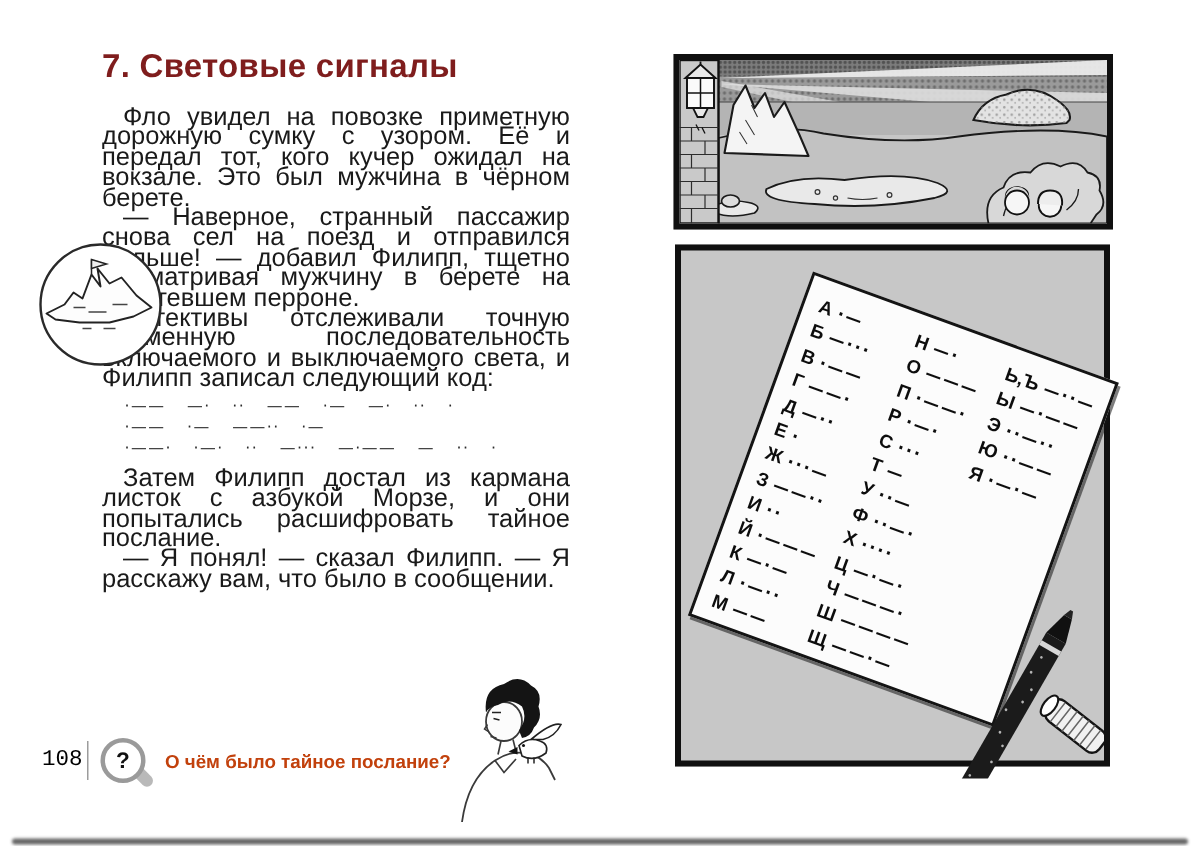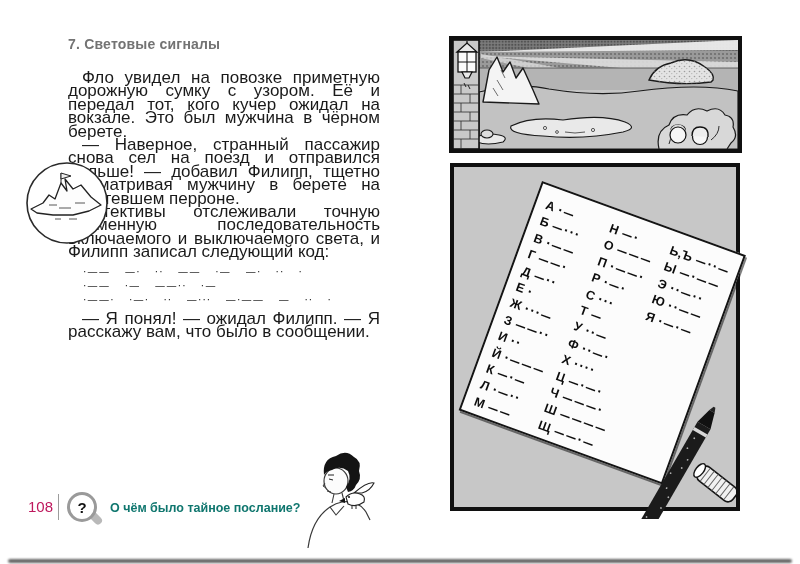--- a/index.html
+++ b/index.html
@@ -2,44 +2,44 @@
 <html lang="ru"><head>
 <meta charset="utf-8">
 <style>
   html,body{margin:0;padding:0;width:800px;height:564px;}
   body{
     position:relative;overflow:hidden;background:#ffffff;
     font-family:"Liberation Sans",sans-serif;color:#1a1a1a;
   }
   
   .left-text{position:absolute;left:68px;top:32px;width:312px;}
-  .title{font-weight:bold;font-size:14px;line-height:24px;color:#737373;letter-spacing:.2px;}
+  .title{font-weight:bold;font-size:22px;line-height:24px;color:#7f1d1d;letter-spacing:.2px;}
   .title-block{margin-bottom:15px;}
   .body-p{font-size:17px;line-height:13.4px;text-align:justify;margin:0;text-indent:14px;}
   .logo-spacer{float:left;width:42px;height:68px;margin-right:7px;}
   .morse-block{margin:5px 0 6px 15px;}
   .mline{
     font-family:"DejaVu Sans",sans-serif;font-size:10.5px;line-height:14px;
     color:#2b2b2b;white-space:pre;word-spacing:10px;letter-spacing:1px;
   }
   
   .logo-circle{position:absolute;left:25px;top:161px;}
   
-  .page-num{position:absolute;left:28px;top:498px;font-size:15px;color:#be185d;}
+  .page-num{position:absolute;left:28px;top:498px;font-size:15px;color:#000000;font-family:Liberation Mono, monospace;}
   .footer-divider{position:absolute;left:58px;top:494px;width:1px;height:26px;background:#9c9c9c;}
   .mag{
     position:absolute;left:67px;top:492px;width:24px;height:24px;border-radius:50%;
     border:3px solid #9a9a9a;background:#fff;display:flex;align-items:center;justify-content:center;
     font-weight:bold;font-size:15px;color:#111;z-index:2;
   }
   .mag-handle{
     position:absolute;left:88px;top:514px;width:15px;height:8px;border-radius:4px;
     background:#b9b9b9;transform:rotate(45deg);z-index:1;
   }
-  .footer-question{position:absolute;left:110px;top:501px;font-weight:bold;font-size:12.5px;color:#0f766e;}
+  .footer-question{position:absolute;left:110px;top:501px;font-weight:bold;font-size:12.5px;color:#c2410c;}
   .boy-illustration{position:absolute;left:296px;top:445px;}
   
   .panel{position:absolute;border:4px solid #101010;background:#c7c7c7;}
   .panel-top{left:449px;top:36px;width:285px;height:109px;}
   .panel-bottom{left:450px;top:163px;width:282px;height:340px;overflow:visible;}
   
   .paper{
     position:absolute;left:88px;top:14px;width:213px;height:240px;
     background:#fcfcfc;border:2px solid #141414;
     transform:rotate(20deg);transform-origin:top left;
@@ -65,21 +65,22 @@
     <div class="title">7. Световые сигналы</div>
   </div>
   <p class="body-p">Фло увидел на повозке приметную дорожную сумку с узором. Её и передал тот, кого кучер ожидал на вокзале. Это был мужчина в чёрном берете.</p>
   <p class="body-p">— Наверное, странный пассажир снова сел на поезд и отправился дальше! — добавил Филипп, тщетно высматривая мужчину в берете на опустевшем перроне.</p>
   <p class="body-p">Детективы отслеживали точную временную последовательность включаемого и выключаемого света, и Филипп записал следующий код:</p>
   <div class="morse-block">
     <div class="mline">·—— —· ·· —— ·— —· ·· ·</div>
     <div class="mline">·—— ·— ——·· ·—</div>
     <div class="mline">·——· ·—· ·· —··· —·—— — ·· ·</div>
   </div>
-  <p class="body-p">— Я понял! — ожидал Филипп. — Я расскажу вам, что было в сообщении.</p>
+  <p class="body-p">Затем Филипп достал из кармана листок с азбукой Морзе, и они попытались расшифровать тайное послание.</p>
+  <p class="body-p">— Я понял! — сказал Филипп. — Я расскажу вам, что было в сообщении.</p>
 </div>
 
 <svg class="logo-circle" width="84" height="84" viewBox="0 0 84 84">
   <circle cx="42" cy="42" r="40" fill="#ffffff" stroke="#2a2a2a" stroke-width="1.6"></circle>
   <path d="M6,48 L18,42 L24,34 L30,38 L36,22 L42,30 L40,18 L48,28 L56,24 L66,36 L76,44 L64,50 L48,54 L28,54 L12,52 Z" fill="#fdfdfd" stroke="#222" stroke-width="1.3" stroke-linejoin="round"></path>
   <path d="M36,22 L36,12" stroke="#222" stroke-width="1"></path>
   <polygon points="36,12 46,15 36,18" fill="#eee" stroke="#222" stroke-width="1"></polygon>
   <path d="M24,44 h8 M50,42 h10 M34,47 h12 M30,58 h6 M44,58 h8" stroke="#444" stroke-width="0.9"></path>
 </svg>
 

